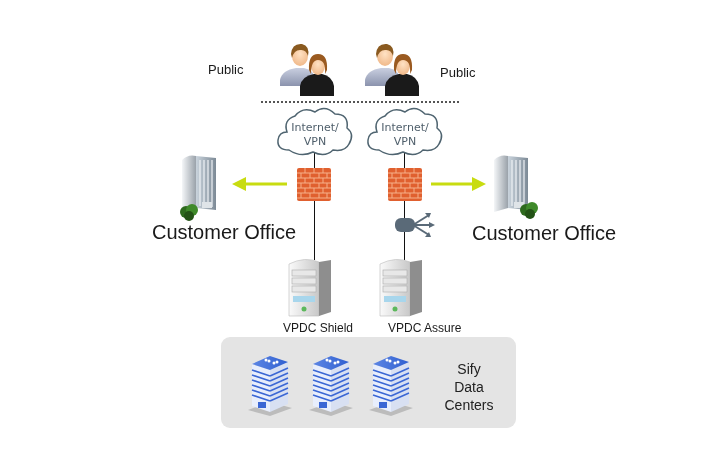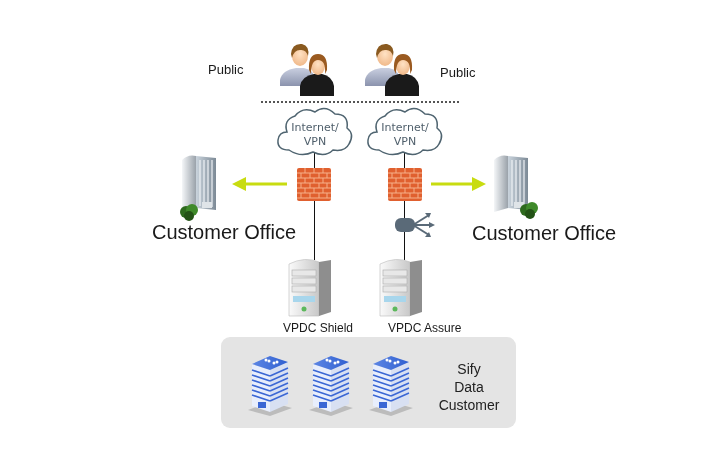--- a/index.html
+++ b/index.html
@@ -303,14 +303,14 @@
   <circle cx="22" cy="10" r="1.5" fill="#fff"></circle>
     <circle cx="25" cy="11" r="1.5" fill="#fff"></circle>
   <circle cx="30" cy="13" r="1.5" fill="#fff"></circle>
     <circle cx="33" cy="12" r="1.5" fill="#fff"></circle>
   <rect x="14" y="52" width="8" height="6" fill="#3a66d4"></rect>
 </svg>
 
 <div class="abs dc-label" style="left:434px;top:360px;width:70px;">
   <div>Sify</div>
   <div>Data</div>
-  <div>Customer</div>
+  <div>Centers</div>
 </div>
 
 </body></html>

